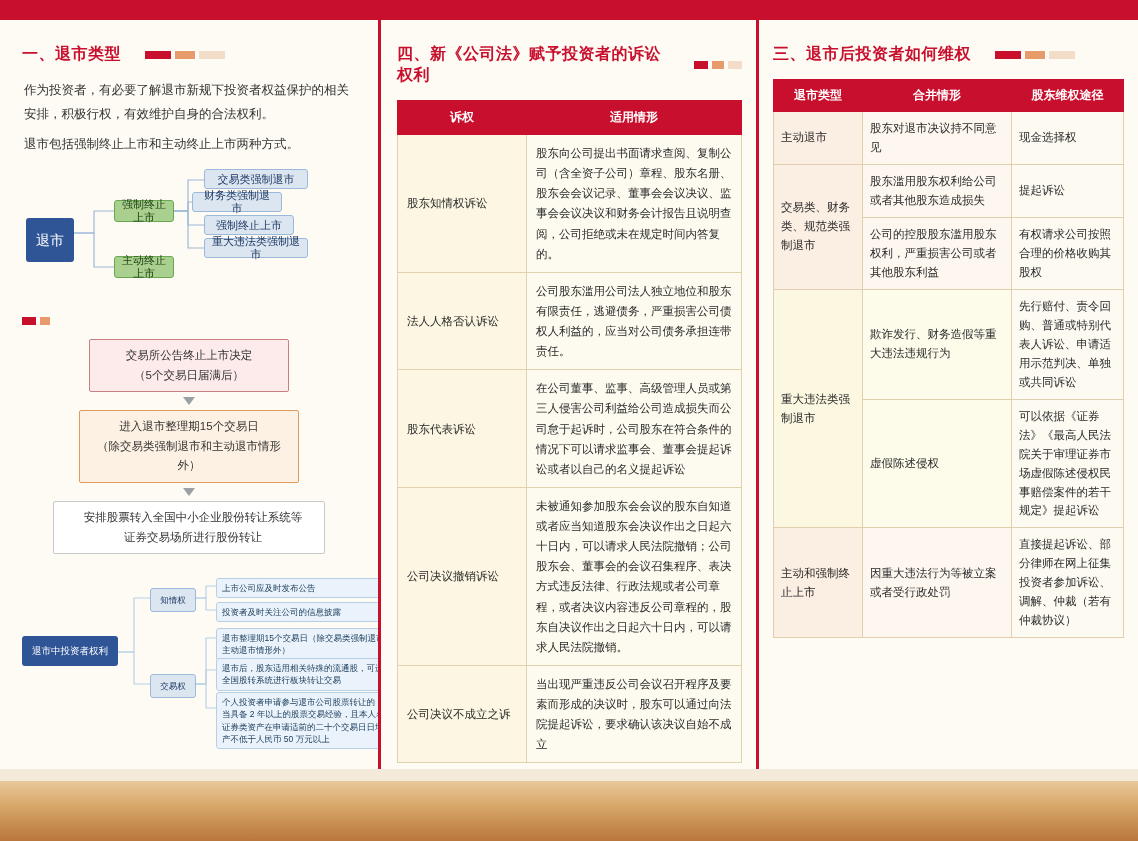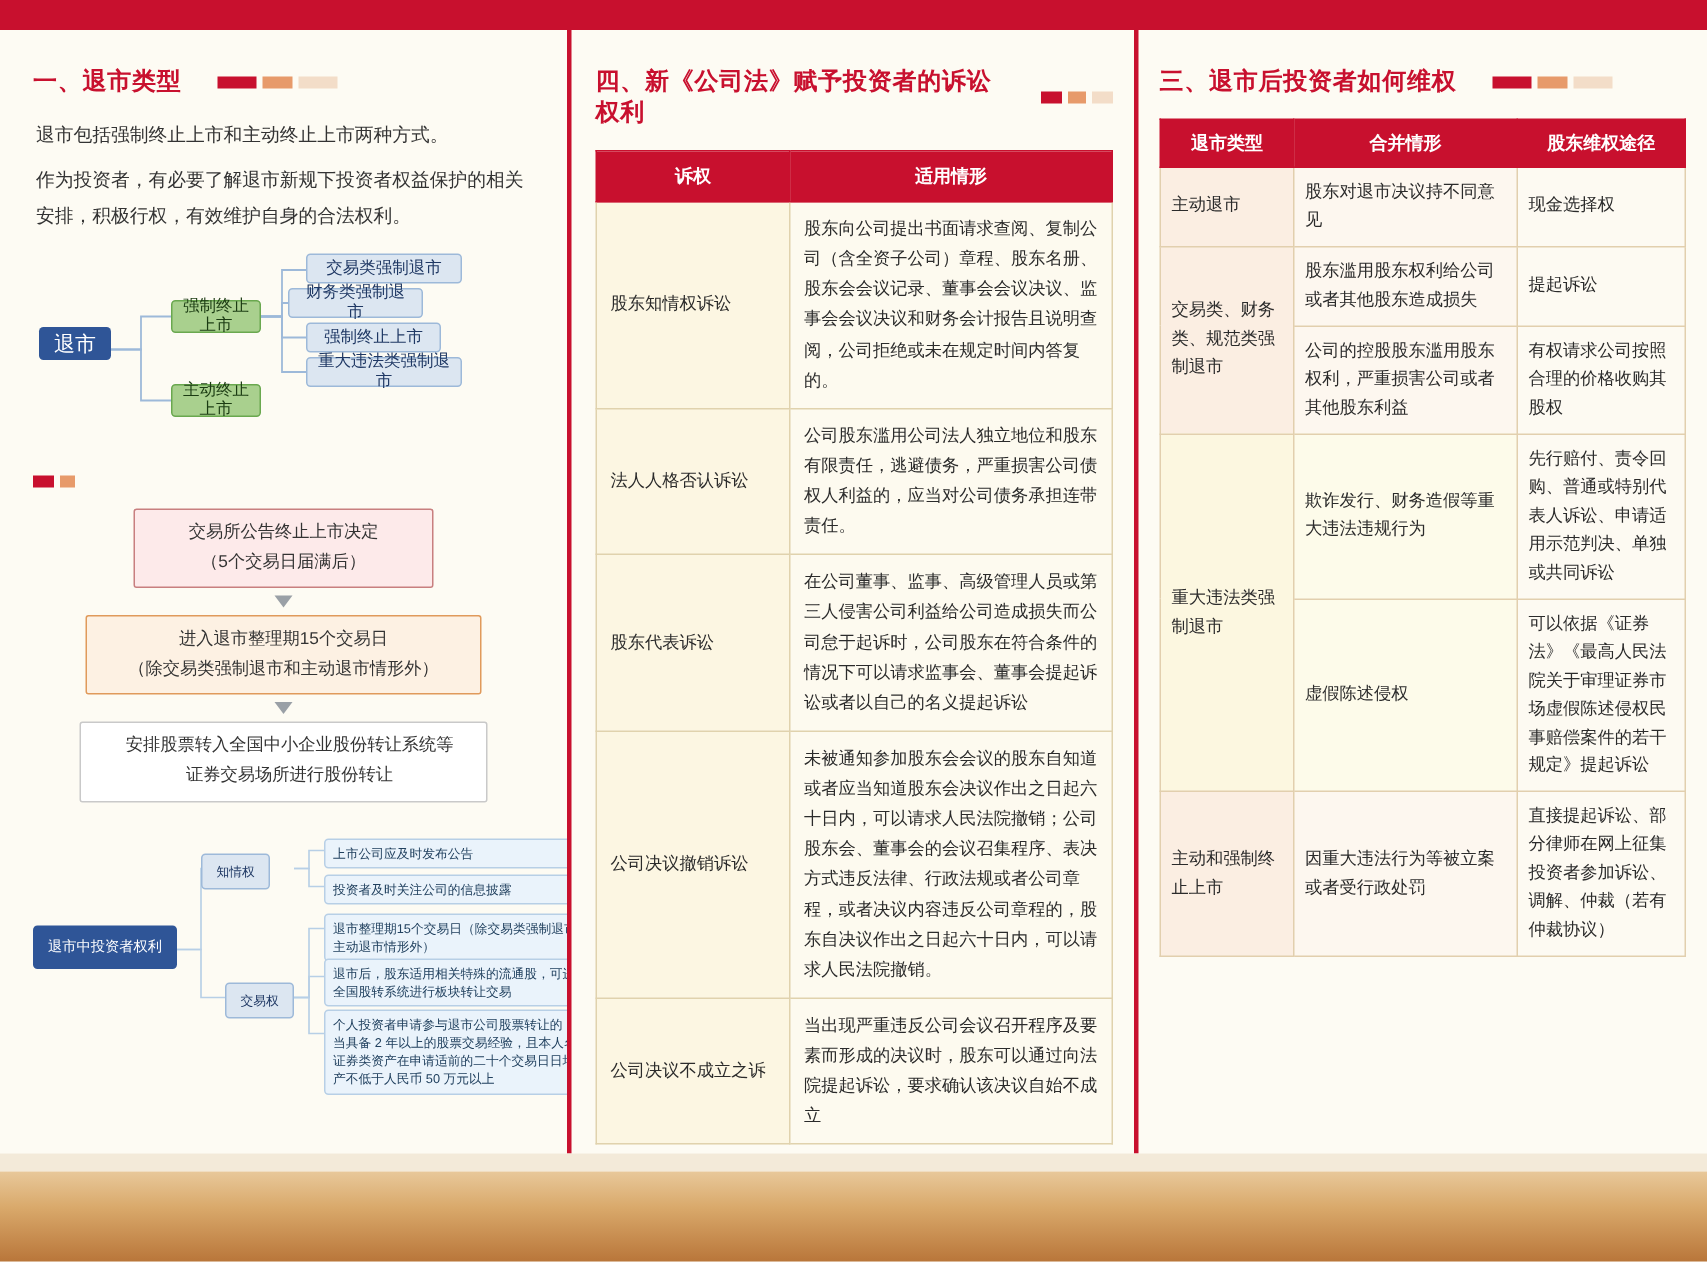--- a/index.html
+++ b/index.html
@@ -27,21 +27,21 @@
   .d1{width:26px;height:8px;background:#c8102e;}
   .d2{width:20px;height:8px;background:#e79a6a;}
   .d3{width:26px;height:8px;background:#f3ddc8;}
 
   .para{font-size:12.5px;color:#333;line-height:1.9;margin:0 0 6px 2px;}
 
   
   .map1{position:relative;height:135px;margin:10px 0 4px 0;}
   .node{position:absolute;box-sizing:border-box;display:flex;align-items:center;justify-content:center;
     font-size:11px;border-radius:3px;padding:3px 6px;line-height:1.2;text-align:center;}
-  .n-root{background:#2f5597;color:#fff;font-size:14px;width:48px;height:22px;left:4px;top:52px;}
+  .n-root{background:#2f5597;color:#fff;font-size:14px;width:48px;height:44px;left:4px;top:52px;}
   .n-green{background:#a9d08e;color:#1b3b12;border:1px solid #6aa84f;}
   .n-blue{background:#dce6f1;color:#1f3864;border:1px solid #9db9d9;}
   .lines{position:absolute;left:0;top:0;width:100%;height:100%;}
 
   
   .flow{margin:10px 0 0 0;}
   .fbox{box-sizing:border-box;border:1px solid #d6b3b3;background:#fdeeee;color:#333;
      font-size:11.5px;text-align:center;padding:6px 8px;line-height:1.7;border-radius:2px;}
   .fbox.red{border-color:#c87f7f;background:#fdeaea;}
   .fbox.orange{border-color:#e09a5b;background:#fdf1e3;}
@@ -82,22 +82,22 @@
 
       <div class="sec-title">
         <span class="t">一、退市类型</span>
         <span class="dashes">
           <span class="d1"></span>
           <span class="d2"></span>
           <span class="d3"></span>
         </span>
       </div>
 
+      <p class="para">作为投资者，有必要了解退市新规下投资者权益保护的相关安排，积极行权，有效维护自身的合法权利。</p>
       <p class="para">退市包括强制终止上市和主动终止上市两种方式。</p>
-      <p class="para">作为投资者，有必要了解退市新规下投资者权益保护的相关安排，积极行权，有效维护自身的合法权利。</p>
 
       <div class="map1">
         <svg class="lines" viewBox="0 0 334 135" preserveAspectRatio="none">
           <path d="M52 67 L72 67 L72 45 L92 45" stroke="#9db9d9" fill="none" stroke-width="1.2"></path>
           <path d="M52 67 L72 67 L72 101 L92 101" stroke="#9db9d9" fill="none" stroke-width="1.2"></path>
           <path d="M150 45 L166 45 L166 14 L182 14" stroke="#9db9d9" fill="none" stroke-width="1.2"></path>
           <path d="M150 45 L166 45 L166 36 L182 36" stroke="#9db9d9" fill="none" stroke-width="1.2"></path>
           <path d="M150 45 L166 45 L166 59 L182 59" stroke="#9db9d9" fill="none" stroke-width="1.2"></path>
           <path d="M150 45 L166 45 L166 82 L182 82" stroke="#9db9d9" fill="none" stroke-width="1.2"></path>
         </svg>
@@ -114,39 +114,39 @@
         <span class="dashes">
           <span class="d1" style="width:14px;"></span>
           <span class="d2" style="width:10px;"></span>
         </span>
       </div>
 
       <div class="flow">
         <div class="fbox red" style="width:200px;margin:0 auto;white-space:pre-line;">交易所公告终止上市决定
 （5个交易日届满后）</div>
         <div class="arrowdown"></div>
-        <div class="fbox orange" style="width:264px;margin:0 auto;white-space:pre-line;">进入退市整理期15个交易日
+        <div class="fbox orange" style="width:220px;margin:0 auto;white-space:pre-line;">进入退市整理期15个交易日
 （除交易类强制退市和主动退市情形外）</div>
         <div class="arrowdown"></div>
         <div class="fbox plain" style="width:272px;margin:0 auto;white-space:pre-line;padding-left:16px;">安排股票转入全国中小企业股份转让系统等
 证券交易场所进行股份转让</div>
       </div>
 
       <div class="map2">
         <svg class="lines" viewBox="0 0 334 165" preserveAspectRatio="none">
           <path d="M96 86 L112 86 L112 32 L128 32" stroke="#b7cfe6" fill="none" stroke-width="1.1"></path>
           <path d="M96 86 L112 86 L112 118 L128 118" stroke="#b7cfe6" fill="none" stroke-width="1.1"></path>
           <path d="M174 32 L184 32 L184 20 L194 20" stroke="#b7cfe6" fill="none" stroke-width="1.1"></path>
           <path d="M174 32 L184 32 L184 44 L194 44" stroke="#b7cfe6" fill="none" stroke-width="1.1"></path>
           <path d="M174 118 L184 118 L184 72 L194 72" stroke="#b7cfe6" fill="none" stroke-width="1.1"></path>
           <path d="M174 118 L184 118 L184 104 L194 104" stroke="#b7cfe6" fill="none" stroke-width="1.1"></path>
           <path d="M174 118 L184 118 L184 142 L194 142" stroke="#b7cfe6" fill="none" stroke-width="1.1"></path>
         </svg>
         <div class="n2 n2-root">退市中投资者权利</div>
-        <div class="n2 n2-mid" style="left:112px;top:22px;">知情权</div>
+        <div class="n2 n2-mid" style="left:128px;top:22px;">知情权</div>
         <div class="n2 n2-mid" style="left:128px;top:108px;">交易权</div>
         <div class="n2 n2-leaf" style="left:194px;top:12px;">上市公司应及时发布公告</div>
         <div class="n2 n2-leaf" style="left:194px;top:36px;">投资者及时关注公司的信息披露</div>
         <div class="n2 n2-leaf" style="left:194px;top:62px;">退市整理期15个交易日（除交易类强制退市和主动退市情形外）</div>
         <div class="n2 n2-leaf" style="left:194px;top:92px;">退市后，股东适用相关特殊的流通股，可进入全国股转系统进行板块转让交易</div>
         <div class="n2 n2-leaf" style="left:194px;top:126px;">个人投资者申请参与退市公司股票转让的，应当具备 2 年以上的股票交易经验，且本人名下证券类资产在申请适前的二十个交易日日均资产不低于人民币 50 万元以上</div>
       </div>
 
     </div>
 

